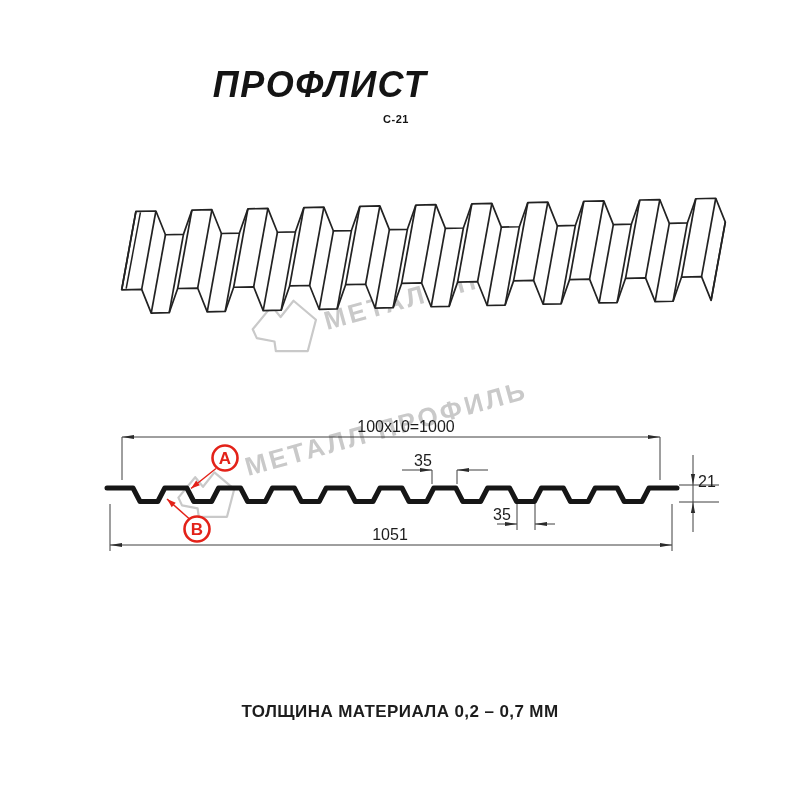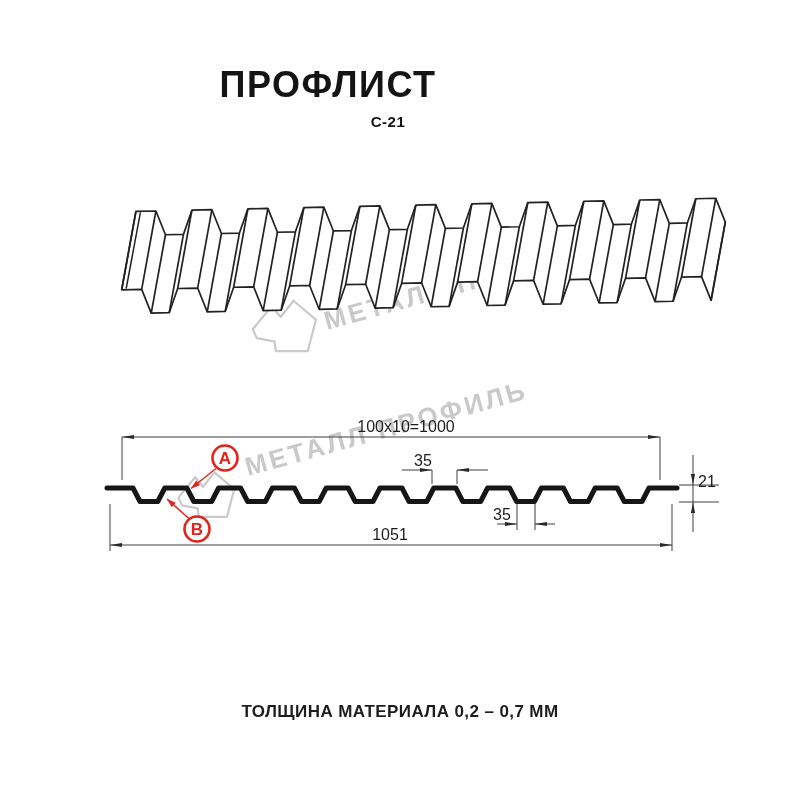--- a/index.html
+++ b/index.html
@@ -1,26 +1,26 @@
 <!DOCTYPE html>
 <html><head>
 <meta charset="utf-8">
 <style>
   html,body{margin:0;padding:0;}
   body{
     width:800px;height:800px;background:#ffffff;position:relative;overflow:hidden;
     font-family:"Liberation Sans", sans-serif;
   }
   .title{
-    position:absolute;left:8px;top:64px;width:640px;text-align:center;
-    font-size:36px;font-weight:bold;letter-spacing:1.5px;color:#141414;
+    position:absolute;left:0;top:64px;width:640px;text-align:center;
+    font-size:36px;font-weight:bold;letter-spacing:1.5px;color:#141414;font-style:italic;
   }
   .subtitle{
     position:absolute;left:0;top:113px;width:776px;text-align:center;
-    font-size:15px;font-weight:bold;letter-spacing:0.5px;color:#141414;
+    font-size:11px;font-weight:bold;letter-spacing:0.5px;color:#141414;padding-left:8px;
   }
   .caption{
     position:absolute;left:0;top:702px;width:800px;text-align:center;
     font-size:17px;font-weight:bold;letter-spacing:0.4px;color:#1d1d1d;
   }
   svg{position:absolute;left:0;top:0;}
 </style>
 </head>
 <body>
 

